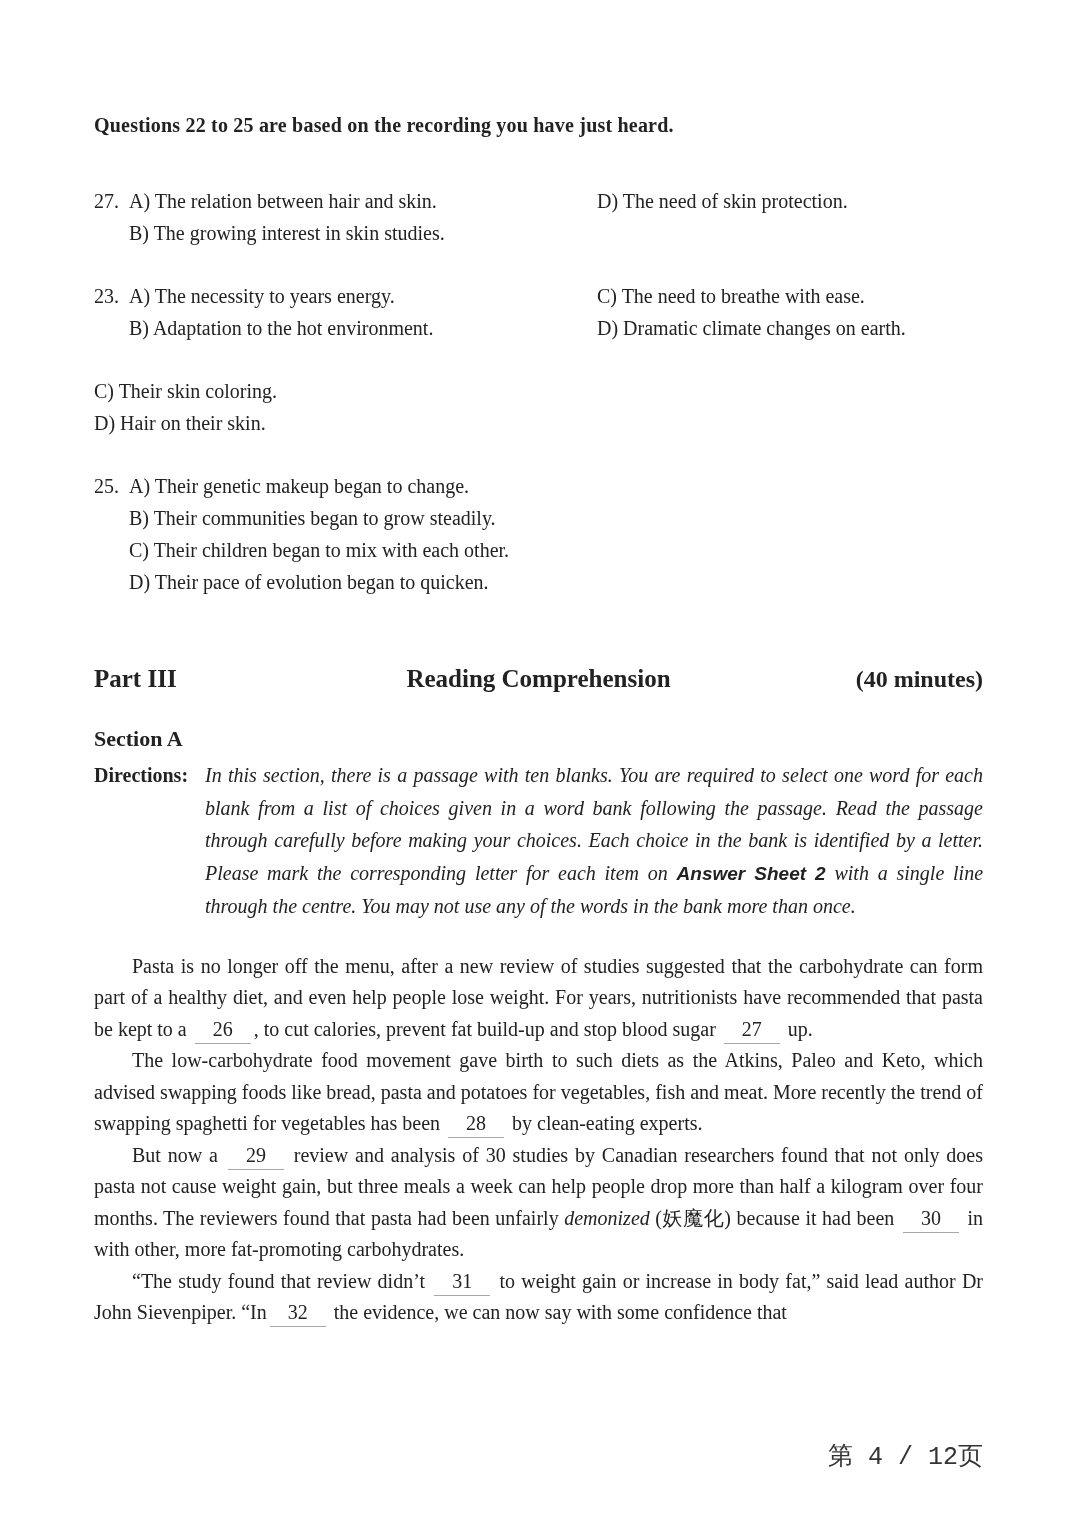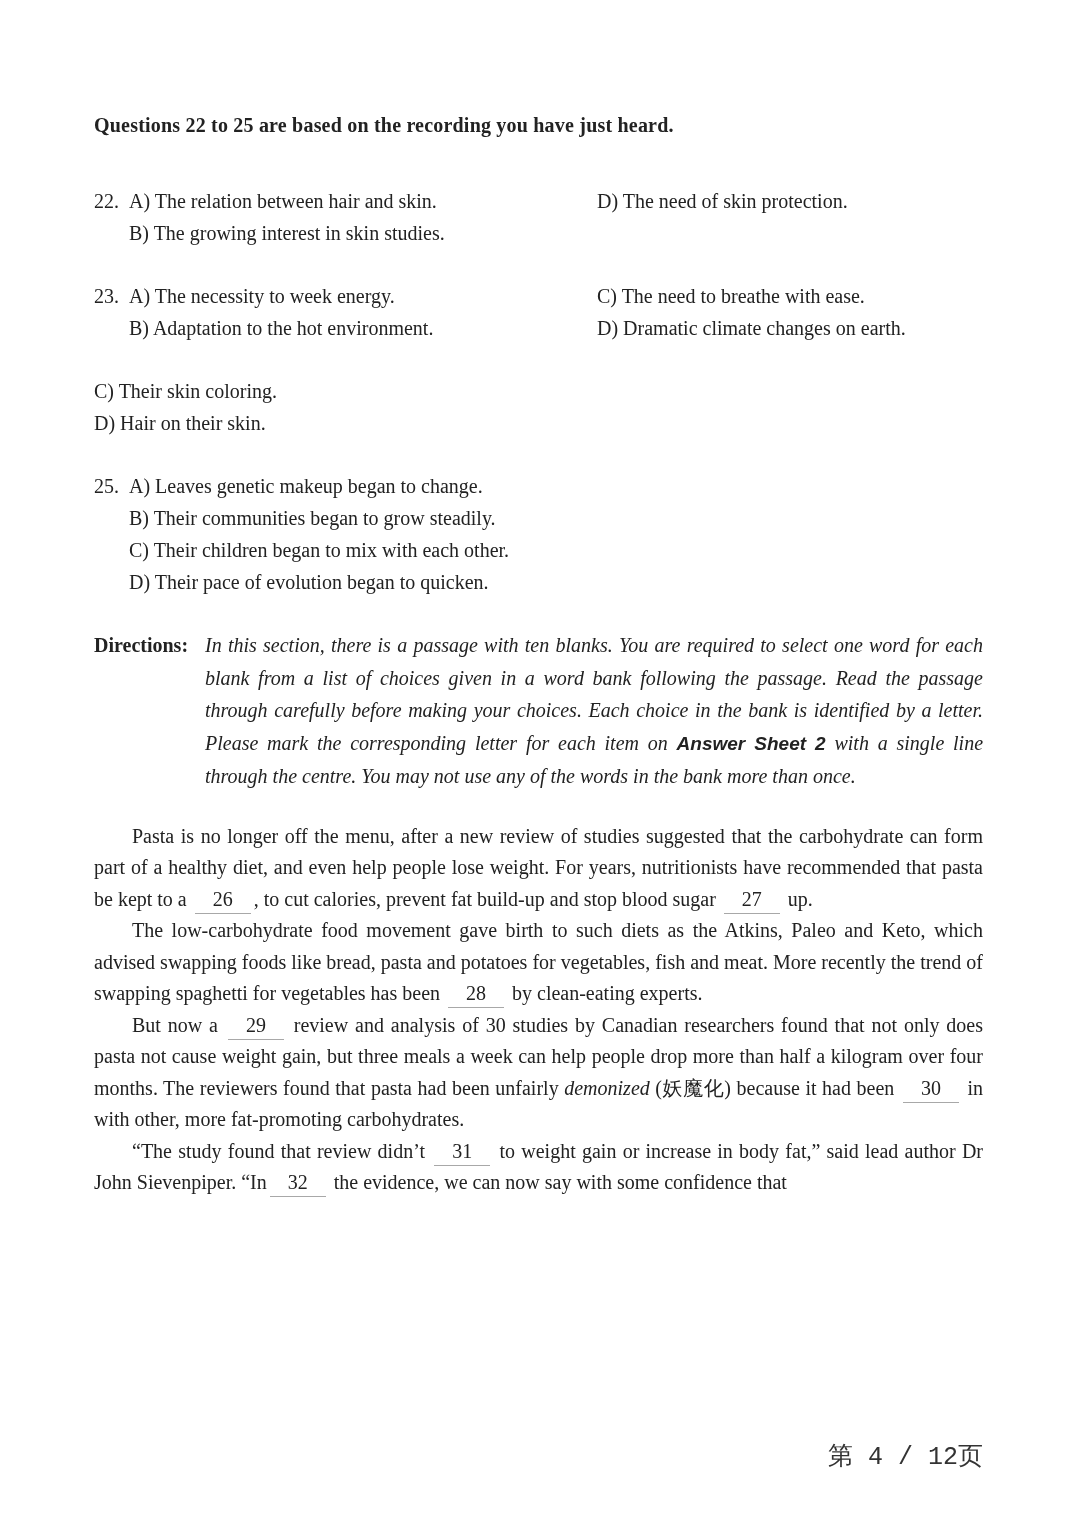--- a/index.html
+++ b/index.html
@@ -76,40 +76,40 @@
 </head>
 <body>
 
 <div class="page">
 
   <p class="note">Questions 22 to 25 are based on the recording you have just heard.</p>
 
   <div class="mcq">
     <div class="col-left">
       <div class="opt-row">
-        <span class="qnum">22.</span>
+        <span class="qnum">27.</span>
         <span class="opt">A) The relation between hair and skin.</span>
       </div>
       <div class="opt-row">
         <span class="qnum"></span>
         <span class="opt">B) The growing interest in skin studies.</span>
       </div>
     </div>
     <div class="col-right">
       <div class="opt-row">
           <span class="opt">D) The need of skin protection.</span>
         </div>
     </div>
   </div>
 
   <div class="mcq">
     <div class="col-left">
       <div class="opt-row">
         <span class="qnum">23.</span>
-        <span class="opt">A) The necessity to week energy.</span>
+        <span class="opt">A) The necessity to years energy.</span>
       </div>
       <div class="opt-row">
         <span class="qnum"></span>
         <span class="opt">B) Adaptation to the hot environment.</span>
       </div>
     </div>
     <div class="col-right">
       <div class="opt-row">
           <span class="opt">C) The need to breathe with ease.</span>
         </div>
@@ -127,38 +127,44 @@
       <div class="opt-row">
           <span class="opt">D) Hair on their skin.</span>
         </div>
     </div>
   </div>
 
   <div class="mcq">
     <div class="col-left" style="width:100%">
       <div class="opt-row">
         <span class="qnum">25.</span>
-        <span class="opt">A) Leaves genetic makeup began to change.</span>
+        <span class="opt">A) Their genetic makeup began to change.</span>
       </div>
       <div class="opt-row">
         <span class="qnum"></span>
         <span class="opt">B) Their communities began to grow steadily.</span>
       </div>
       <div class="opt-row">
         <span class="qnum"></span>
         <span class="opt">C) Their children began to mix with each other.</span>
       </div>
       <div class="opt-row">
         <span class="qnum"></span>
         <span class="opt">D) Their pace of evolution began to quicken.</span>
       </div>
     </div>
   </div>
 
-
+  <div class="part-heading">
+    <span class="part-label">Part III</span>
+    <span class="part-title">Reading Comprehension</span>
+    <span class="part-time">(40 minutes)</span>
+  </div>
+
+  <div class="section-heading">Section A</div>
 
   <div class="directions">
     <span class="dir-label">Directions:</span>
     <div class="dir-body">
       <span>In this section, there is a passage with ten blanks. You are required to select one word for each blank from a list of choices given in a word bank following the passage. Read the passage through carefully before making your choices. Each choice in the bank is identified by a letter. Please mark the corresponding letter for each item on</span>
       <span class="answer-sheet">Answer Sheet 2</span>
       <span>with a single line through the centre. You may not use any of the words in the bank more than once.</span>
     </div>
   </div>
 

